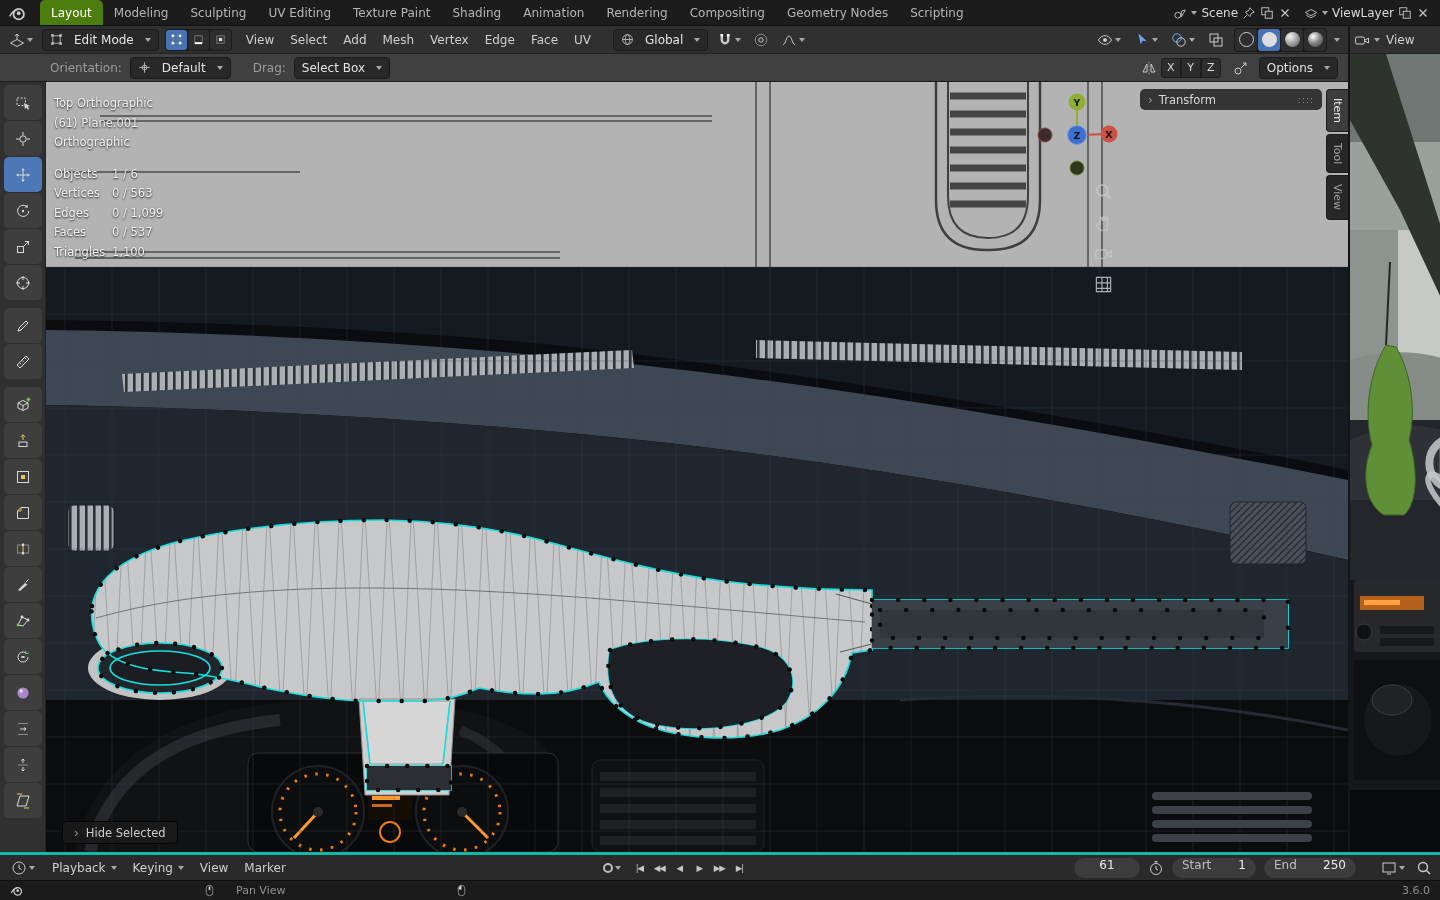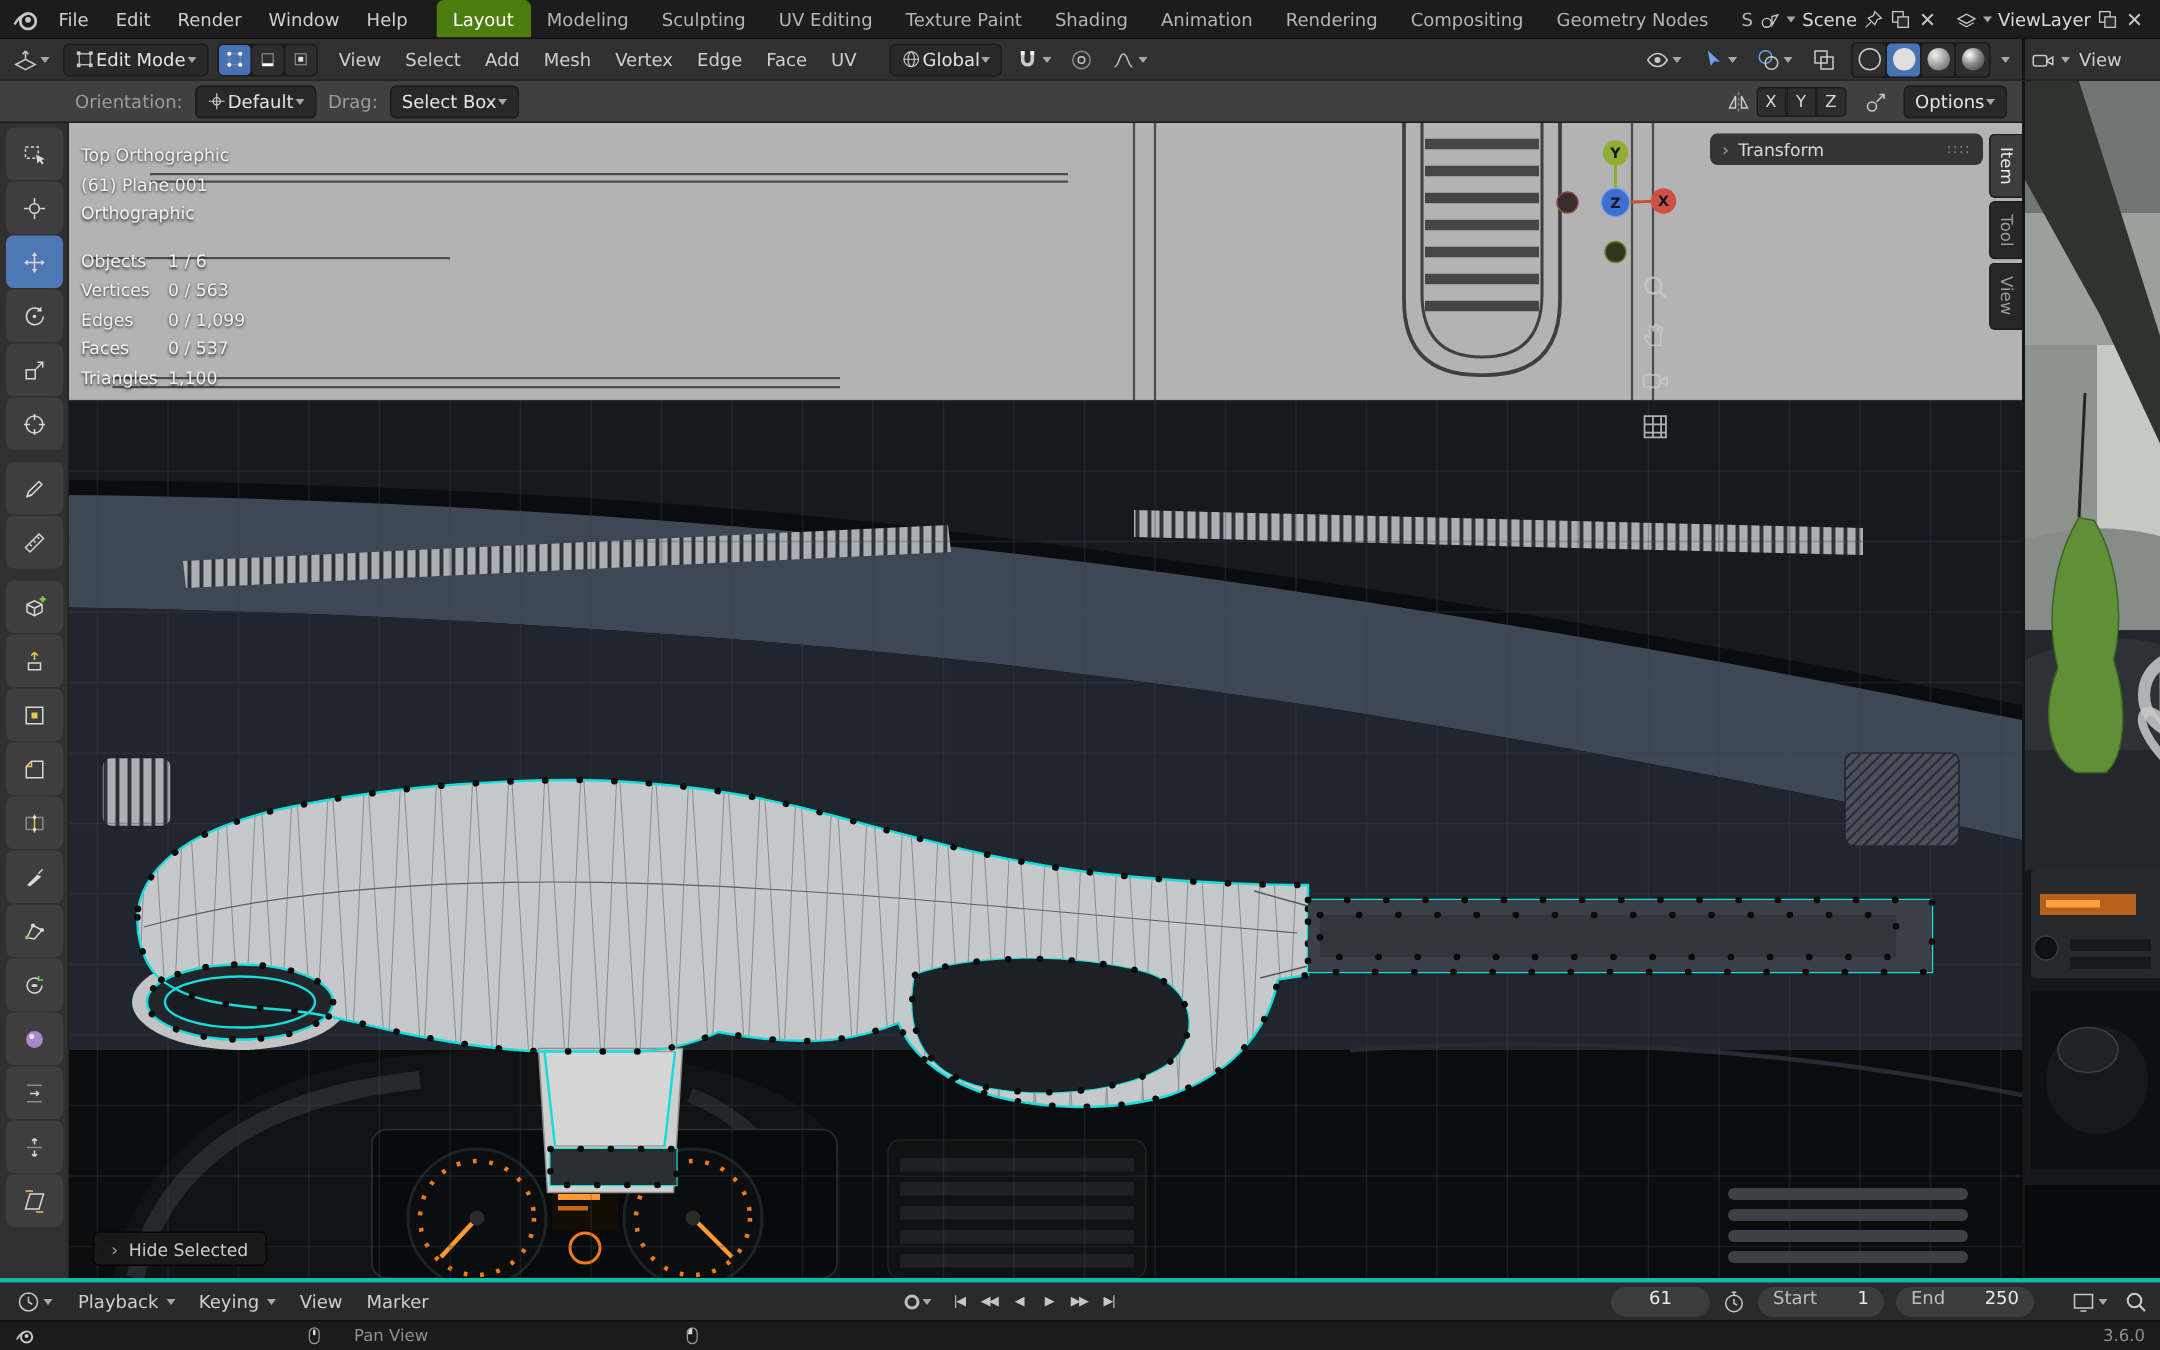--- a/index.html
+++ b/index.html
@@ -21,21 +21,21 @@
   .ws-tab{padding:0 11px;display:flex;align-items:center;color:#b5b5b5;white-space:nowrap}
   .ws-tab.active{background:#4d7c0f;color:#fff;border-radius:5px 5px 0 0}
   .tb-right{display:flex;align-items:center;gap:4px;padding-right:6px}
   .widget{display:flex;align-items:center;gap:4px;padding:0 4px;height:22px;color:#dadada;white-space:nowrap}
   .widget .ic{width:14px;height:14px}
 
   
   .vheader-row{position:absolute;left:0;top:26px;width:1440px;height:28px;display:flex;z-index:39}
   .vheader{width:1348px;height:28px;background:#303030;display:flex;align-items:center;gap:6px;padding:0 6px;border-bottom:1px solid #232323;overflow:hidden}
   .vheader-right{width:92px;height:28px;background:#303030;border-left:2px solid #151515;border-bottom:1px solid #232323;display:flex;align-items:center;gap:4px;padding:0 4px;overflow:hidden}
-  .dd{display:flex;align-items:center;gap:1px;background:#282828;border:1px solid #1b1b1b;border-radius:4px;height:22px;padding:0 7px;color:#e4e4e4;white-space:nowrap}
+  .dd{display:flex;align-items:center;gap:11px;background:#282828;border:1px solid #1b1b1b;border-radius:4px;height:22px;padding:0 7px;color:#e4e4e4;white-space:nowrap}
   .hmenu{display:flex;height:100%}
   .hmenu .menu-item{padding:0 8px}
   .btn-group{display:flex;gap:1px;background:#1b1b1b;border-radius:4px;padding:1px}
   .sm-btn{width:21px;height:20px;border-radius:3px;background:#2d2d2d;display:flex;align-items:center;justify-content:center}
   .sm-btn.active{background:#4772b3}
   .icbtn{display:flex;align-items:center;gap:2px;padding:0 3px;height:22px}
   .vh-right{margin-left:auto;display:flex;align-items:center;gap:7px;padding-right:2px}
   .sphere{width:15px;height:15px;border-radius:50%}
   .sphere.wire{border:1.4px solid #c9c9c9;background:transparent}
   .sphere.solid{background:#dedede}
@@ -102,27 +102,20 @@
 <body>
 
 <div class="topbar">
   <span class="ic logo">
       <svg viewBox="0 0 16 16">
         <circle cx="9.5" cy="9" r="4.6" fill="none" stroke="#c9c9c9" stroke-width="1.6"></circle>
         <circle cx="9.5" cy="8.2" r="1.7" fill="#c9c9c9"></circle>
         <path d="M1.5 11C3 8 5.5 5.5 8.5 4.8" stroke="#c9c9c9" stroke-width="1.4" fill="none"></path>
       </svg>
     </span>
-  <div class="menus" id="topbar-menus">
-      <div class="menu-item">File</div>
-      <div class="menu-item">Edit</div>
-      <div class="menu-item">Render</div>
-      <div class="menu-item">Window</div>
-      <div class="menu-item">Help</div>
-    </div>
   <div class="workspaces" id="workspaces">
       <div class="ws-tab active">Layout</div>
       <div class="ws-tab">Modeling</div>
       <div class="ws-tab">Sculpting</div>
       <div class="ws-tab">UV Editing</div>
       <div class="ws-tab">Texture Paint</div>
       <div class="ws-tab">Shading</div>
       <div class="ws-tab">Animation</div>
       <div class="ws-tab">Rendering</div>
       <div class="ws-tab">Compositing</div>
@@ -349,21 +342,21 @@
   <div class="dd">
     <span class="ic sm">
         <svg viewBox="0 0 16 16">
           <path d="M8 1.5v13M1.5 8h13" stroke="#c9c9c9"></path>
           <circle cx="8" cy="8" r="3" fill="none" stroke="#c9c9c9"></circle>
         </svg>
       </span>
     <span>Default</span>
     <i class="caret"></i>
   </div>
-  <span class="ts-label" style="">Drag:</span>
+  <span class="ts-label" style="margin-left:14px">Drag:</span>
   <div class="dd">
     <span>Select Box</span>
     <i class="caret"></i>
   </div>
   <div class="ts-right">
     <span class="ic">
         <svg viewBox="0 0 16 16">
           <path d="M8 1.5v13" stroke="#8a8a8a" stroke-dasharray="2 1.6"></path>
           <path d="M6 4L2 12h4zM10 4l4 8h-4z" fill="none" stroke="#c9c9c9"></path>
         </svg>

